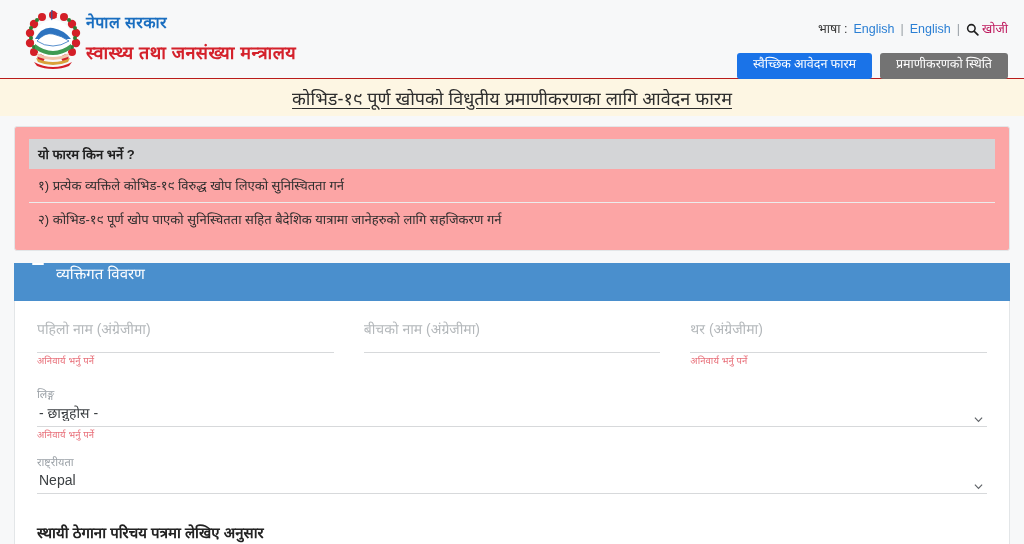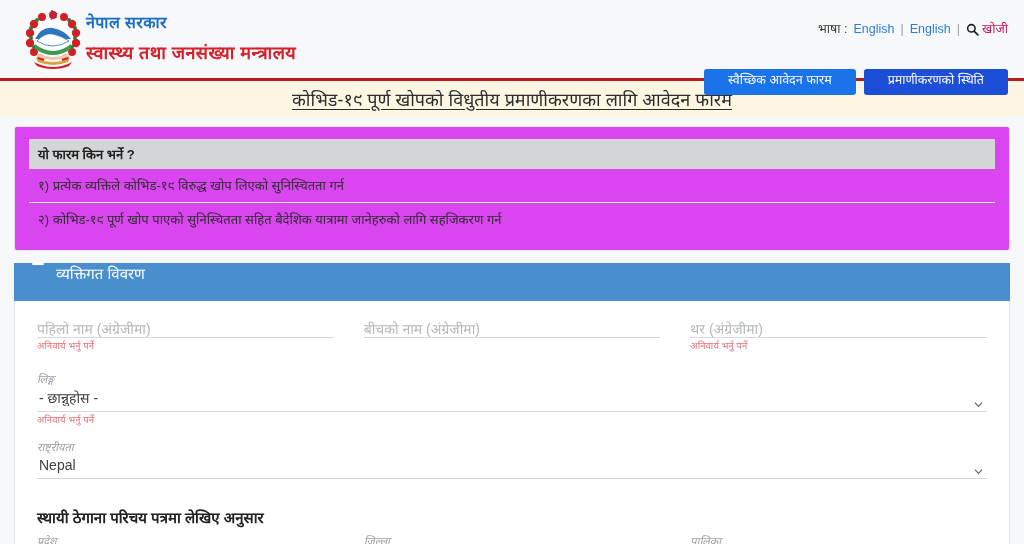--- a/index.html
+++ b/index.html
@@ -48,43 +48,43 @@
   .search-wrap { display: flex; align-items: center; gap: 3px; }
   .search-icon { display: inline-block; width: 13px; height: 13px; position: relative; top: 1px; }
   .search-text { color: #be185d; }
 
   .btn-row {
     position: absolute; right: 16px; top: 53px;
     display: flex; gap: 8px;
   }
   .btn {
     border: none; color: #fff; font-size: 12.5px;
-    padding: 4px 24px 6px; border-radius: 3px; cursor: pointer;
-    font-family: Liberation Sans, sans-serif; line-height: 1.25; margin-top: 16px;
+    padding: 4px 16px 6px; border-radius: 3px; cursor: pointer;
+    font-family: Liberation Serif, serif; line-height: 1.25;
   }
   .btn-blue { background: #1a73e8; }
-  .btn-green { background: #1d4ed8; }
+  .btn-green { background: #737373; }
 
   
   .title-banner {
     height: 38px;
     background: #fdf6e3;
     display: flex; align-items: center; justify-content: center;
-    border-top: 3px solid #b91c1c;
+    border-top: 1px solid #b91c1c;
   }
   .title-banner .t {
     font-size: 18px; color: #2d2d2d; font-weight: 500;
     text-decoration: underline; text-underline-offset: 3px;
   }
 
   
   .content { padding: 10px 14px 0 14px; }
 
   .card {
-    background: #d946ef;
+    background: #fca5a5;
     border: 1px solid #e3e6e8;
     border-radius: 3px;
     padding: 12px 14px 14px;
   }
   .info-head {
     background: #d4d5d7;
     color: #212121;
     font-weight: bold;
     font-size: 13px;
     padding: 6px 9px;
@@ -119,31 +119,30 @@
   }
 
   
   .row3 { display: flex; gap: 30px; }
   .col { flex: 1 1 0; min-width: 0; }
 
   .field { position: relative; }
   .fld-label {
     font-size: 11px; color: #9aa0a6; line-height: 1.2;
     margin-bottom: 1px;
-    font-style: italic;
   }
   .fld-input {
     width: 100%;
     border: none;
     border-bottom: 1px solid #d7d9db;
     background: transparent;
     font-family: inherit;
     font-size: 14px;
     color: #3c4043;
-    padding: 2px 0 0;
+    padding: 2px 0 15px;
     outline: none;
   }
   .fld-input::placeholder { color: #b4b8bb; }
 
   .fld-select {
     width: 100%;
     border: none;
     border-bottom: 1px solid #d7d9db;
     background: transparent;
     font-family: inherit;

